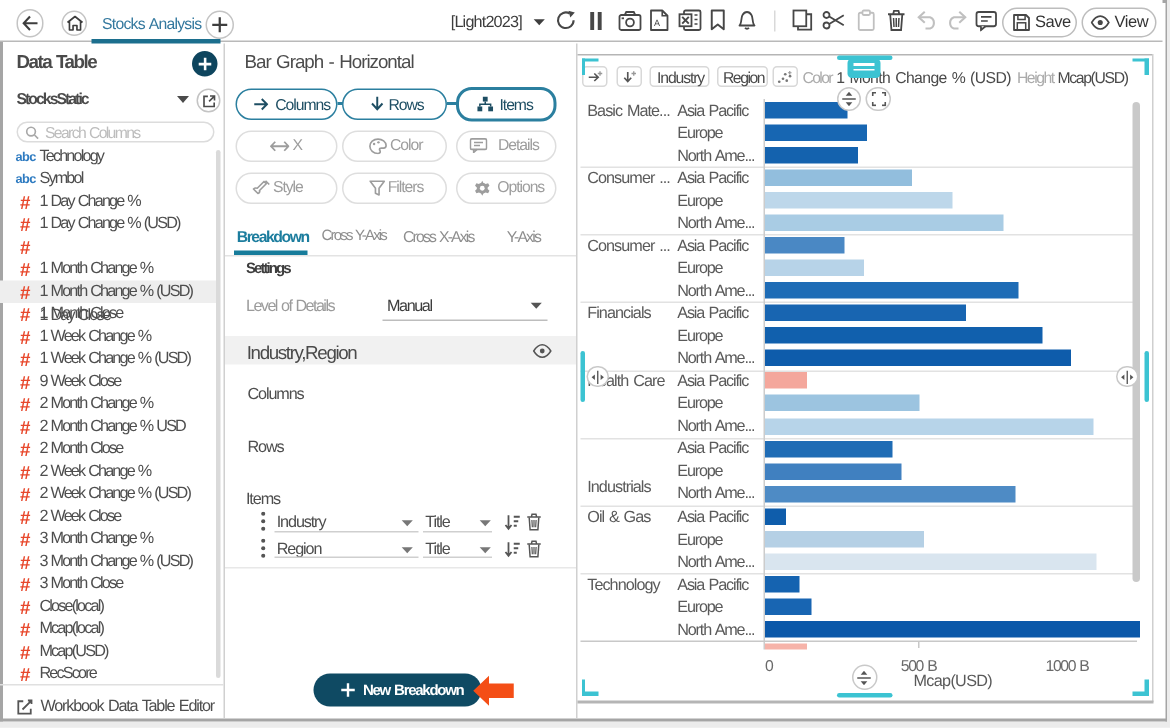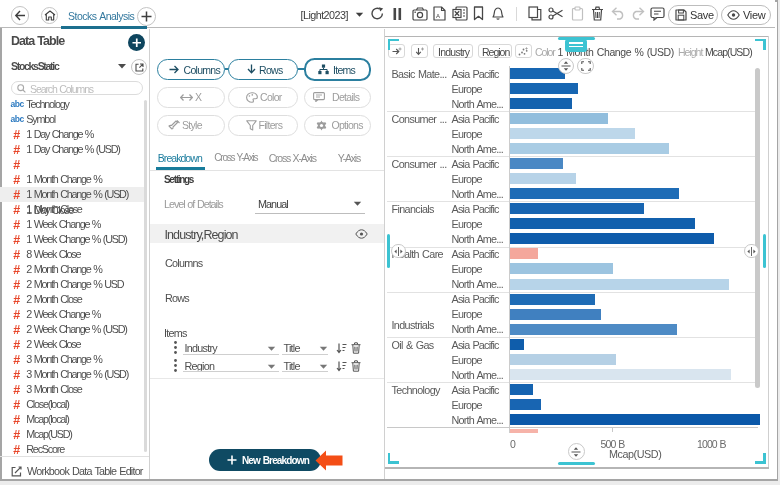--- a/index.html
+++ b/index.html
@@ -145,21 +145,21 @@
 <div class="abs" style="left:0px;top:187.2px;width:146px;height:15px;background:#eeeeee;"></div>
 <div class="txt" style="left:13.3px;top:187.7px;font-size:12.5px;color:#e8472b;letter-spacing:0px;font-weight:700;">#</div>
 <div class="txt" style="left:26.3px;top:188.4px;font-size:10.8px;color:#4e4e4e;letter-spacing:-1.22px;font-weight:400;">1 Month Change % (USD)</div>
 <div class="txt" style="left:13.3px;top:202.7px;font-size:12.5px;color:#e8472b;letter-spacing:0px;font-weight:700;">#</div>
 <div class="txt" style="left:26.3px;top:203.4px;font-size:10.8px;color:#4e4e4e;letter-spacing:-1.22px;font-weight:400;">1 Month Close</div>
 <div class="txt" style="left:13.3px;top:217.7px;font-size:12.5px;color:#e8472b;letter-spacing:0px;font-weight:700;">#</div>
 <div class="txt" style="left:26.3px;top:218.4px;font-size:10.8px;color:#4e4e4e;letter-spacing:-1.22px;font-weight:400;">1 Week Change %</div>
 <div class="txt" style="left:13.3px;top:232.7px;font-size:12.5px;color:#e8472b;letter-spacing:0px;font-weight:700;">#</div>
 <div class="txt" style="left:26.3px;top:233.4px;font-size:10.8px;color:#4e4e4e;letter-spacing:-1.22px;font-weight:400;">1 Week Change % (USD)</div>
 <div class="txt" style="left:13.3px;top:247.7px;font-size:12.5px;color:#e8472b;letter-spacing:0px;font-weight:700;">#</div>
-<div class="txt" style="left:26.3px;top:248.4px;font-size:10.8px;color:#4e4e4e;letter-spacing:-1.22px;font-weight:400;">8 Week Close</div>
+<div class="txt" style="left:26.3px;top:248.4px;font-size:10.8px;color:#4e4e4e;letter-spacing:-1.22px;font-weight:400;">9 Week Close</div>
 <div class="txt" style="left:13.3px;top:262.70000000000005px;font-size:12.5px;color:#e8472b;letter-spacing:0px;font-weight:700;">#</div>
 <div class="txt" style="left:26.3px;top:263.40000000000003px;font-size:10.8px;color:#4e4e4e;letter-spacing:-1.22px;font-weight:400;">2 Month Change %</div>
 <div class="txt" style="left:13.3px;top:277.70000000000005px;font-size:12.5px;color:#e8472b;letter-spacing:0px;font-weight:700;">#</div>
 <div class="txt" style="left:26.3px;top:278.40000000000003px;font-size:10.8px;color:#4e4e4e;letter-spacing:-1.22px;font-weight:400;">2 Month Change % USD</div>
 <div class="txt" style="left:13.3px;top:292.70000000000005px;font-size:12.5px;color:#e8472b;letter-spacing:0px;font-weight:700;">#</div>
 <div class="txt" style="left:26.3px;top:293.40000000000003px;font-size:10.8px;color:#4e4e4e;letter-spacing:-1.22px;font-weight:400;">2 Month Close</div>
 <div class="txt" style="left:13.3px;top:307.70000000000005px;font-size:12.5px;color:#e8472b;letter-spacing:0px;font-weight:700;">#</div>
 <div class="txt" style="left:26.3px;top:308.40000000000003px;font-size:10.8px;color:#4e4e4e;letter-spacing:-1.22px;font-weight:400;">2 Week Change %</div>
 <div class="txt" style="left:13.3px;top:322.70000000000005px;font-size:12.5px;color:#e8472b;letter-spacing:0px;font-weight:700;">#</div>
 <div class="txt" style="left:26.3px;top:323.40000000000003px;font-size:10.8px;color:#4e4e4e;letter-spacing:-1.22px;font-weight:400;">2 Week Change % (USD)</div>
@@ -180,20 +180,21 @@
 <div class="txt" style="left:13.3px;top:442.70000000000005px;font-size:12.5px;color:#e8472b;letter-spacing:0px;font-weight:700;">#</div>
 <div class="txt" style="left:26.3px;top:443.40000000000003px;font-size:10.8px;color:#4e4e4e;letter-spacing:-1.22px;font-weight:400;">RecScore</div>
 <div class="abs" style="left:143.5px;top:100px;width:3.5px;height:352px;background:#dadada;border-radius:2px;"></div>
 <div class="abs" style="left:0px;top:456.2px;width:149px;height:1px;background:#e0e0e0;"></div>
 <svg class="abs" style="left:11px;top:465.5px;" width="11" height="11" viewBox="0 0 11 11">
       <path d="M4.5 1.5 H1.2 V9.8 H9.5 V6.5" stroke="#555" stroke-width="1.2" fill="none"></path>
       <path d="M4 7 L9.6 1.4 M7.6 1 H10 V3.4" stroke="#555" stroke-width="1.2" fill="none"></path>
     </svg>
 <div class="txt" style="left:27px;top:465.3px;font-size:10.8px;color:#4e4e4e;letter-spacing:-0.8px;font-weight:400;">Workbook Data Table Editor</div>
 <div class="abs" style="left:384px;top:29px;width:1px;height:450px;background:#d0d0d0;"></div>
+<div class="txt" style="left:163px;top:33.5px;font-size:12.5px;color:#4c4c4c;letter-spacing:-0.67px;font-weight:400;">Bar Graph - Horizontal</div>
 <div class="abs" style="left:224.5px;top:68.3px;width:4px;height:1.5px;background:#2b7f9f;"></div>
 <div class="abs" style="left:297.5px;top:68.3px;width:7px;height:1.5px;background:#2b7f9f;"></div>
 <div class="abs" style="left:157px;top:58.5px;width:67.5px;height:21.5px;border:1px solid #2b7f9f;border-radius:10.5px;background:#fff;"></div>
 <svg class="abs" style="left:169px;top:64.5px;" width="10" height="9" viewBox="0 0 10 9">
       <path d="M0.5 4.5 H8.5 M5.5 1 L9 4.5 L5.5 8" stroke="#1e4e63" stroke-width="1.3" fill="none"></path>
     </svg>
 <div class="txt" style="left:183.5px;top:63.5px;font-size:10.5px;letter-spacing:-0.7px;color:#1e4e63;">Columns</div>
 <div class="abs" style="left:228px;top:58.5px;width:69.5px;height:21.5px;border:1px solid #2b7f9f;border-radius:10.5px;background:#fff;"></div>
 <svg class="abs" style="left:247px;top:64px;" width="9" height="10" viewBox="0 0 9 10">
       <path d="M4.5 0.5 V8.5 M1 5 L4.5 8.8 L8 5" stroke="#1e4e63" stroke-width="1.3" fill="none"></path>
@@ -235,21 +236,21 @@
 <svg class="abs" style="left:246px;top:119.5px;" width="11" height="11" viewBox="0 0 11 11">
       <path d="M0.8 0.8 H10.2 L6.7 5.5 V10 L4.3 8.8 V5.5 Z" stroke="#9d9d9d" stroke-width="1.1" fill="none" stroke-linejoin="round"></path>
     </svg>
 <div class="txt" style="left:258.5px;top:119.25px;font-size:10.5px;letter-spacing:-0.7px;color:#9d9d9d;">Filters</div>
 <div class="abs" style="left:304px;top:115px;width:67px;height:20.5px;border:1px solid #dedede;border-radius:10.5px;background:#fff;"></div>
 <svg class="abs" style="left:315.5px;top:119.5px;" width="11" height="11" viewBox="0 0 11 11">
       <path d="M5.5 0.5 L6.3 2 A3.7 3.7 0 0 1 7.7 2.6 L9.4 2.2 L10.3 3.8 L9.1 5 A3.7 3.7 0 0 1 9.1 6 L10.3 7.2 L9.4 8.8 L7.7 8.4 A3.7 3.7 0 0 1 6.3 9 L5.5 10.5 L4.7 9 A3.7 3.7 0 0 1 3.3 8.4 L1.6 8.8 L0.7 7.2 L1.9 6 A3.7 3.7 0 0 1 1.9 5 L0.7 3.8 L1.6 2.2 L3.3 2.6 A3.7 3.7 0 0 1 4.7 2 Z" fill="#9d9d9d"></path>
       <circle cx="5.5" cy="5.5" r="1.6" fill="#fff"></circle>
     </svg>
 <div class="txt" style="left:331.5px;top:119.25px;font-size:10.5px;letter-spacing:-0.7px;color:#9d9d9d;text-align:right;">Options</div>
-<div class="txt" style="left:157.8px;top:151.5px;font-size:10.5px;color:#1c7d9e;letter-spacing:-0.95px;font-weight:400;">Breakdown</div>
+<div class="txt" style="left:157.8px;top:151.5px;font-size:10.5px;color:#1c7d9e;letter-spacing:-0.95px;font-weight:700;">Breakdown</div>
 <div class="txt" style="left:214.3px;top:151.5px;font-size:10px;color:#8e8e8e;letter-spacing:-1.2px;font-weight:400;">Cross Y-Axis</div>
 <div class="txt" style="left:268.7px;top:151.5px;font-size:10.5px;color:#8e8e8e;letter-spacing:-1.2px;font-weight:400;">Cross X-Axis</div>
 <div class="txt" style="left:337.8px;top:151.5px;font-size:10.5px;color:#8e8e8e;letter-spacing:-1.2px;font-weight:400;">Y-Axis</div>
 <div class="abs" style="left:150px;top:169.6px;width:234px;height:1px;background:#e3e3e3;"></div>
 <div class="abs" style="left:156px;top:167.2px;width:49px;height:3px;background:#177c9b;"></div>
 <div class="txt" style="left:164px;top:173.5px;font-size:10px;color:#3d3d3d;letter-spacing:-1.3px;font-weight:700;">Settings</div>
 <div class="txt" style="left:164px;top:198px;font-size:10.8px;color:#9b9b9b;letter-spacing:-1.05px;font-weight:400;text-align:right;">Level of Details</div>
 <div class="txt" style="left:258px;top:198px;font-size:10.8px;color:#3d3d3d;letter-spacing:-0.95px;font-weight:400;">Manual</div>
 <svg class="abs" style="left:353px;top:201px;" width="9" height="6" viewBox="0 0 9 6">
       <path d="M0.8 0.8 L4.5 4.8 L8.2 0.8 Z" fill="#555"></path>

